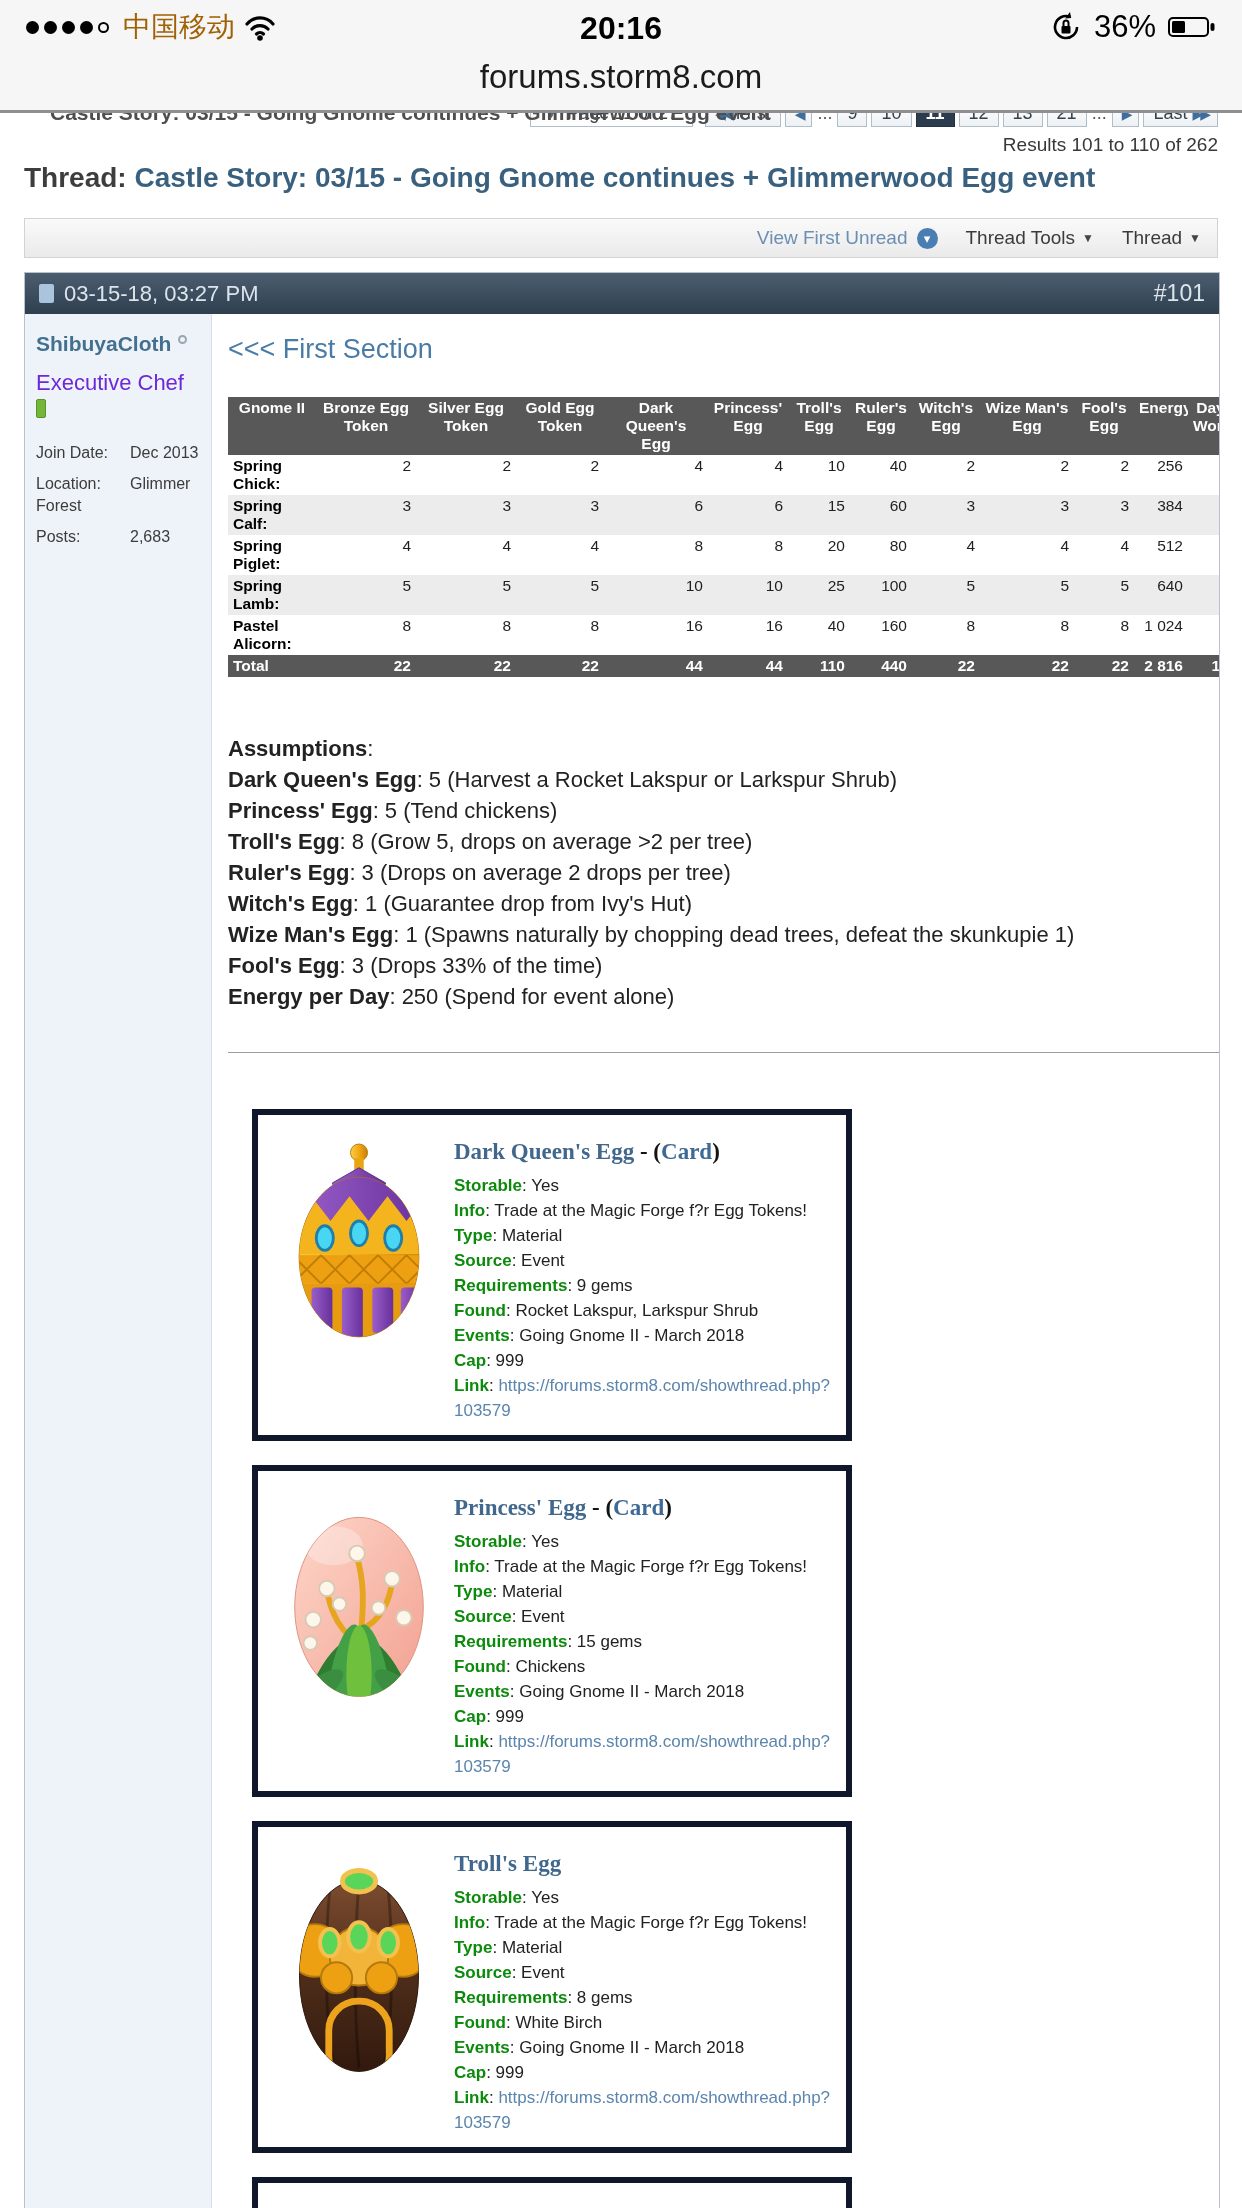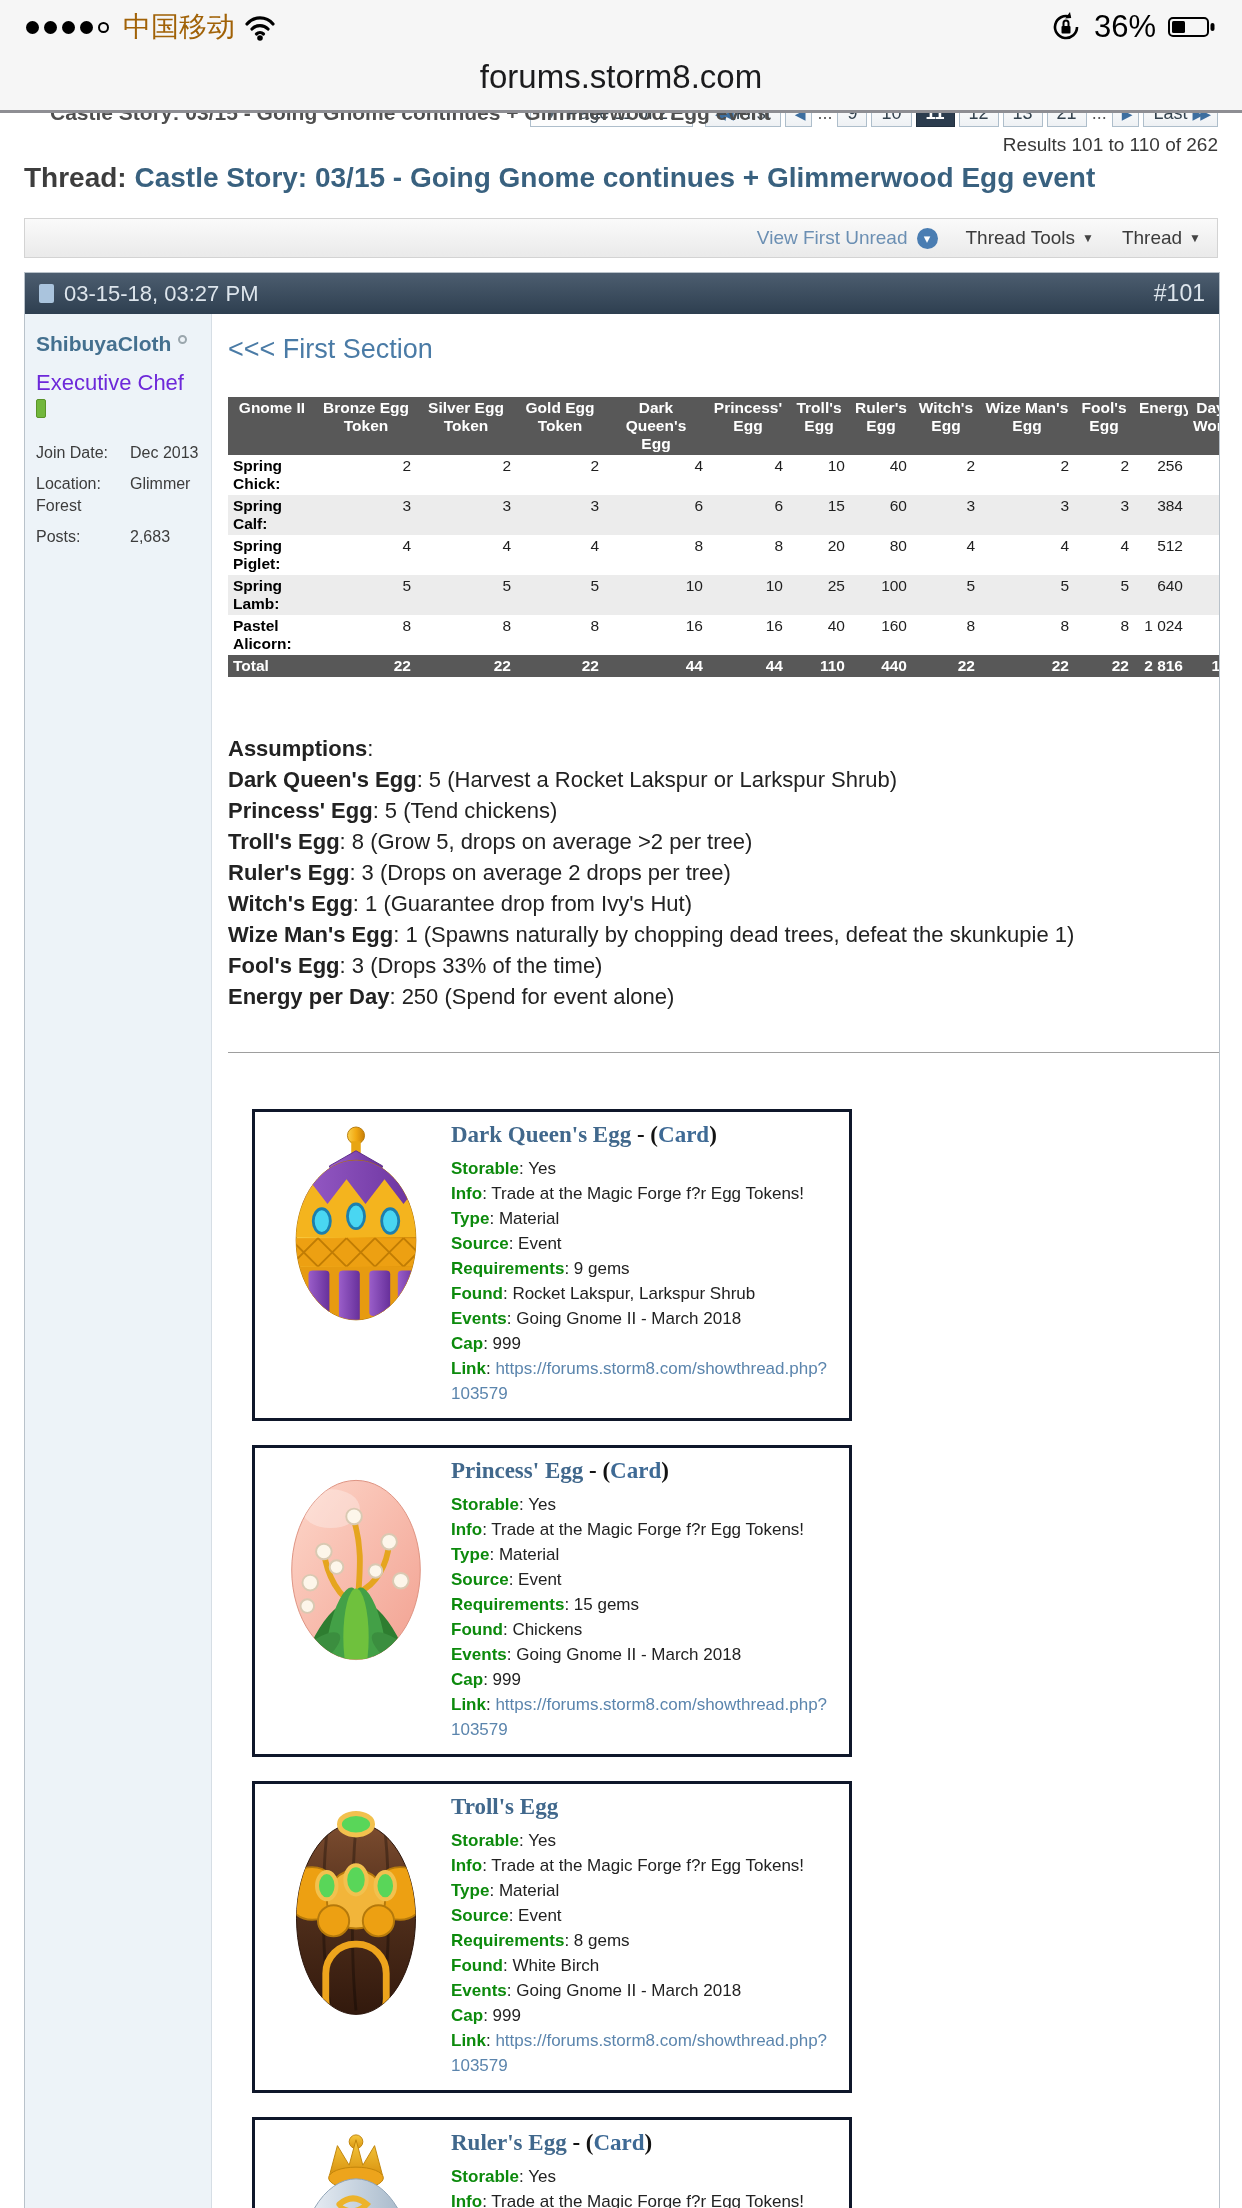--- a/index.html
+++ b/index.html
@@ -90,21 +90,21 @@
   .data-table tr.total th, .data-table tr.total td { background:#585858; color:#fff; font-weight:700;margin-left:16px; }
 
   
   .assumptions { margin-top:56px; font-size:22px; line-height:31px; color:#222; max-width:1005px; }
   .assume-label { font-weight:700; }
 
   .divider { margin-top:40px; border:none; border-top:1px solid #9e9e9e; width:1005px; }
 
   
   .cards { margin:56px 0 0 24px; width:600px; display:flex; flex-direction:column; gap:24px; }
-  .card { background:#fff; border:3px solid #0f172a; display:flex; padding:0 6px 12px; }
+  .card { background:#fff; border:6px solid #0f172a; display:flex; padding:14px 6px 12px; }
   .card-egg { width:190px; min-width:190px; display:flex; justify-content:center; align-items:flex-start; padding-top:10px; }
   .card-info { padding-top:10px; }
   .card-title { font-family:"Liberation Serif", serif; font-size:23px; font-weight:700; margin-bottom:8px; }
   .card-title a.name { color:#41688c; text-decoration:none; }
   .card-title .sep { color:#131313; }
   .card-title a.cardlink { color:#3e6a95; text-decoration:none; }
   .card-field { font-size:17px; line-height:25px; color:#222; }
   .f-label { font-weight:700; color:#0c8a0c; }
   .f-link { color:#5b85ad; text-decoration:none; }
 </style>
@@ -126,20 +126,21 @@
             <span class="dot empty"></span>
         </span>
         <span class="carrier">中国移动</span>
         <svg width="34" height="27" viewBox="0 0 34 27">
           <path d="M4,10 a17,17 0 0 1 26,0" stroke="#000" stroke-width="3.2" fill="none" stroke-linecap="round"></path>
           <path d="M9,15 a11,11 0 0 1 16,0" stroke="#000" stroke-width="3.2" fill="none" stroke-linecap="round"></path>
           <path d="M13.5,20 a5,5 0 0 1 7,0" stroke="#000" stroke-width="3.2" fill="none" stroke-linecap="round"></path>
           <circle cx="17" cy="24" r="2.8" fill="#000"></circle>
         </svg>
       </div>
+      <div class="status-time">20:16</div>
       <div class="status-right">
         <svg width="32" height="32" viewBox="0 0 32 32">
           <path d="M27,16 a11,11 0 1 1 -7,-10.2" stroke="#000" stroke-width="2.6" fill="none"></path>
           <path d="M20,1 l1.2,6 -6,0.4 z" fill="#000"></path>
           <rect x="11.5" y="15" width="9" height="7.5" rx="1" fill="#000"></rect>
           <path d="M13.5,15 v-3 a2.5,2.5 0 0 1 5,0 v3" stroke="#000" stroke-width="2" fill="none"></path>
         </svg>
         <span class="batt-pct">36%</span>
         <svg width="48" height="24" viewBox="0 0 48 24">
           <rect x="1" y="3" width="39" height="18" rx="4" stroke="#000" stroke-width="2" fill="none"></rect>

